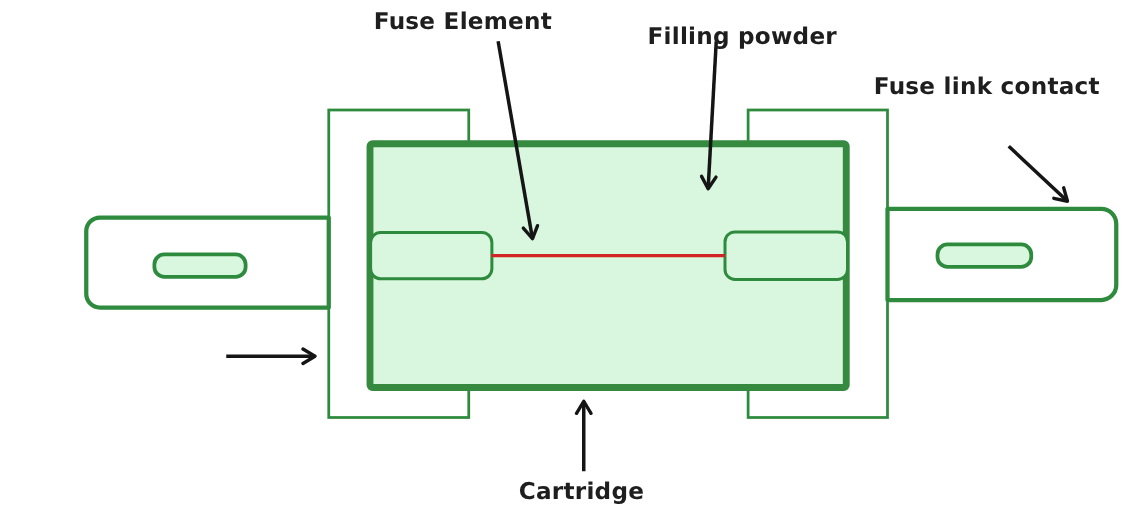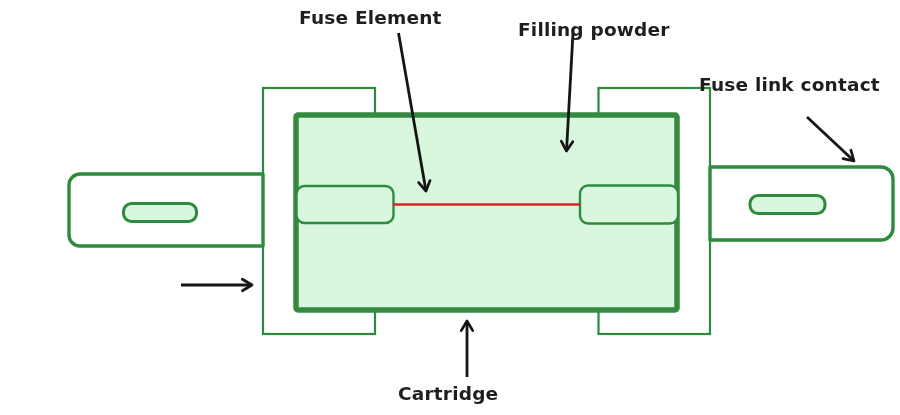--- a/index.html
+++ b/index.html
@@ -63,17 +63,17 @@
     <line class="arrow" x1="573" y1="33" x2="566.5" y2="151" marker-end="url(#ah)"></line>
     <line class="arrow" x1="807" y1="117" x2="854" y2="161" marker-end="url(#ah)"></line>
     <line class="arrow" x1="181" y1="285" x2="252" y2="285" marker-end="url(#ah)"></line>
     <line class="arrow" x1="467" y1="377" x2="467" y2="321" marker-end="url(#ah)"></line>
   </svg>
 
   <div class="lbl" style="left:299px;top:8px">Fuse Element</div>
 
   <div class="lbl" style="left:518px;top:20px">Filling powder</div>
 
-  <div class="lbl" style="left:699px;top:75px">Fuse link contact</div>
+  <div class="lbl" style="left:699px;top:60px">Fuse link contact</div>
 
 
-  <div class="lbl" style="left:398px;top:384px">Cartridge</div>
+  <div class="lbl" style="left:415px;top:384px">Cartridge</div>
 </div>
 
 </body></html>

